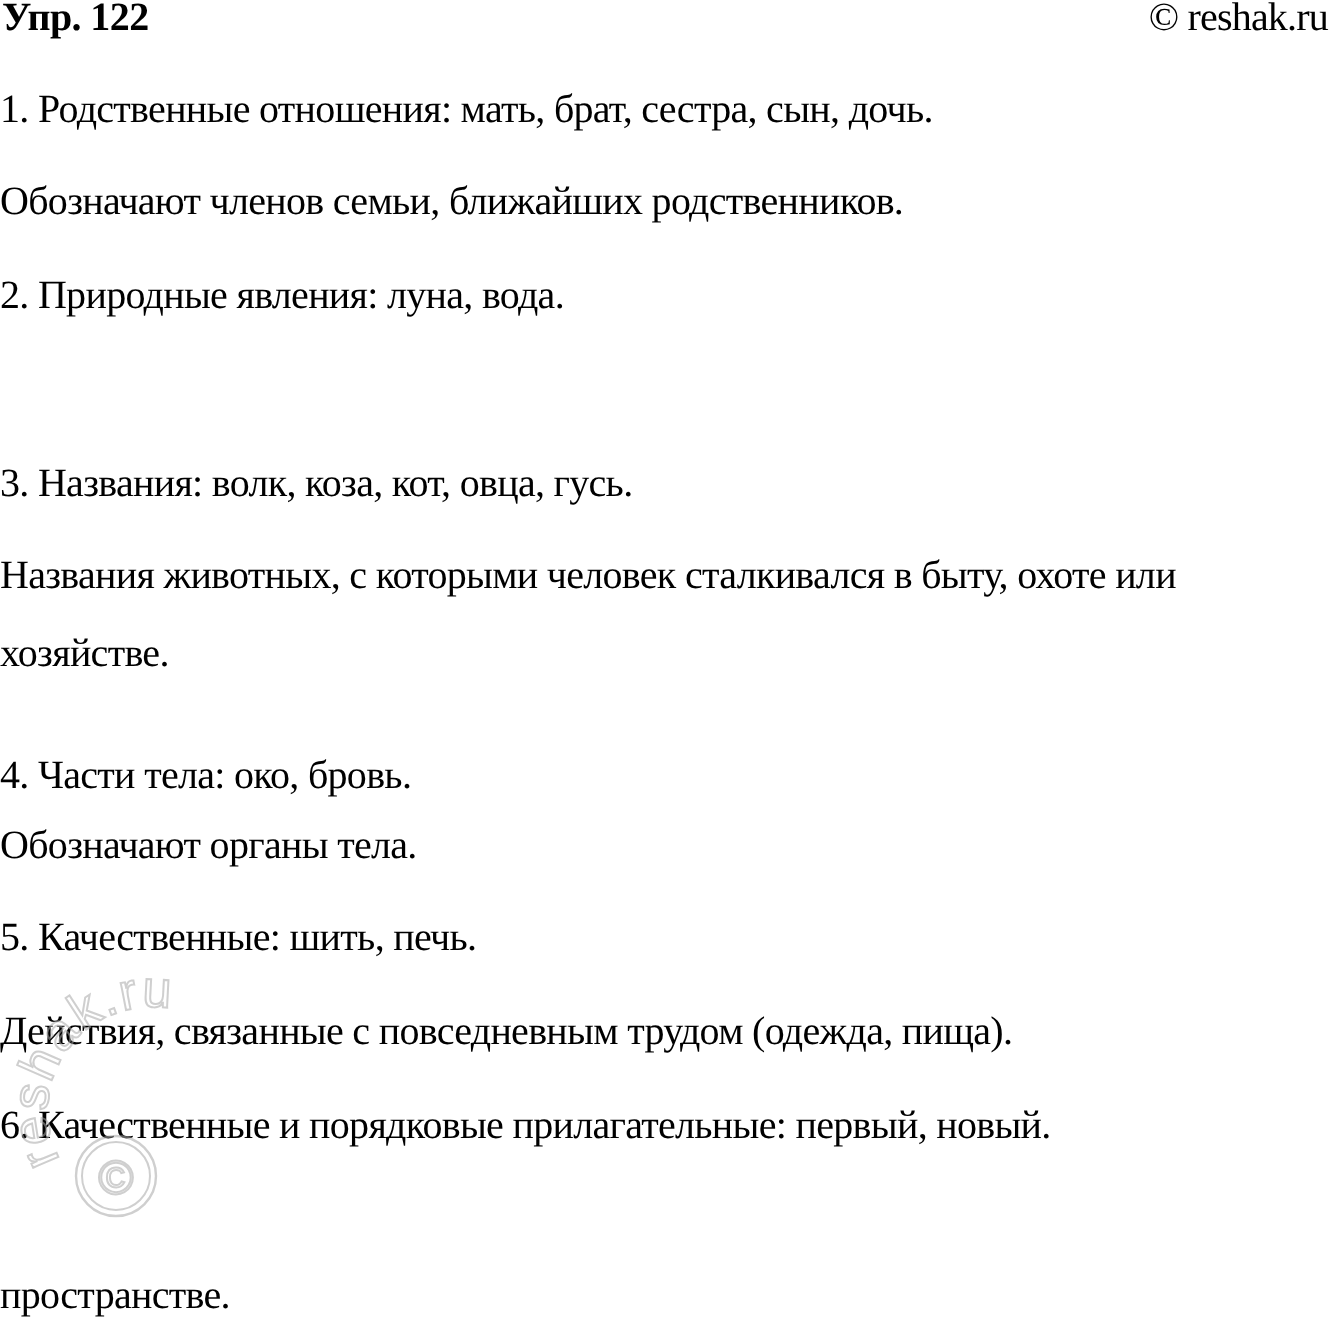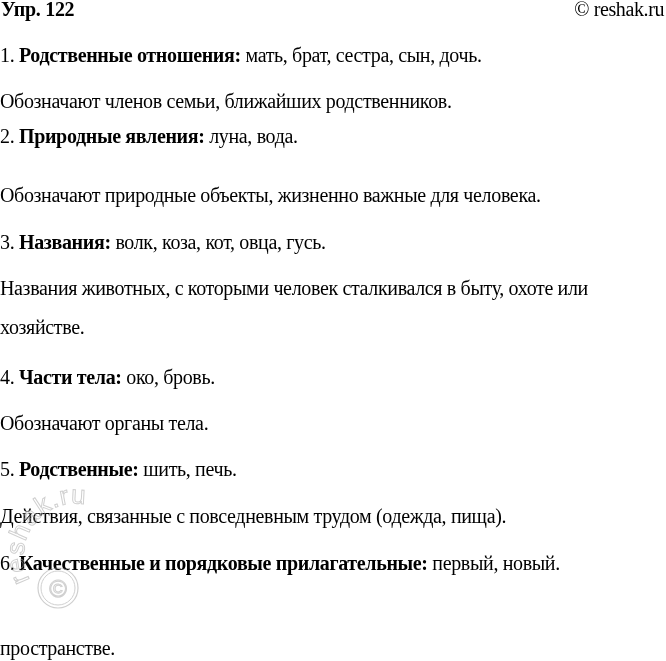--- a/index.html
+++ b/index.html
@@ -45,21 +45,21 @@
       letter-spacing: -0.4px;
     }
     .line {
       position: absolute;
       left: 0;
       white-space: nowrap;
       font-size: 20px;
       line-height: 24px;
       letter-spacing: -0.35px;
     }
-    .line b { font-weight: bold; }
+    .line b { font-weight: normal; }
     .watermark {
       position: absolute;
       left: 8px;
       top: 488px;
       width: 130px;
       height: 130px;
       pointer-events: none;
       opacity: 0.55;
     }
   </style>
@@ -72,42 +72,41 @@
     <span class="title">Упр. 122</span>
     <span class="copyright">© reshak.ru</span>
   </div>
 
   <div class="line" style="top:43px">
     <span>1.</span>
     <b>Родственные отношения:</b><span> мать, брат, сестра, сын, дочь.</span>
   </div>
   <div class="line" style="top:89px">Обозначают членов семьи, ближайших родственников.</div>
 
-  <div class="line" style="top:124px">
+  <div class="line" style="top:136px">
     <span>2.</span>
     <b>Природные явления:</b><span> луна, вода.</span>
   </div>
-  <div class="line" style="top:183px">Обозначают природные объекты, жизненно важные для человека.</div>
 
   <div class="line" style="top:230px">
     <span>3.</span>
     <b>Названия:</b><span> волк, коза, кот, овца, гусь.</span>
   </div>
   <div class="line" style="top:276px">Названия животных, с которыми человек сталкивался в быту, охоте или</div>
   <div class="line" style="top:315px">хозяйстве.</div>
 
-  <div class="line" style="top:365px">
+  <div class="line" style="top:376px">
     <span>4.</span>
     <b>Части тела:</b><span> око, бровь.</span>
   </div>
   <div class="line" style="top:411px">Обозначают органы тела.</div>
 
   <div class="line" style="top:457px">
     <span>5.</span>
-    <b>Родственные:</b><span> шить, печь.</span>
+    <b>Качественные:</b><span> шить, печь.</span>
   </div>
   <div class="line" style="top:504px">Действия, связанные с повседневным трудом (одежда, пища).</div>
 
   <div class="line" style="top:551px">
     <span>6.</span>
     <b>Качественные и порядковые прилагательные:</b><span> первый, новый.</span>
   </div>
   <div class="line" style="top:636px">пространстве.</div>
 
   <svg class="watermark" viewBox="0 0 130 130">

